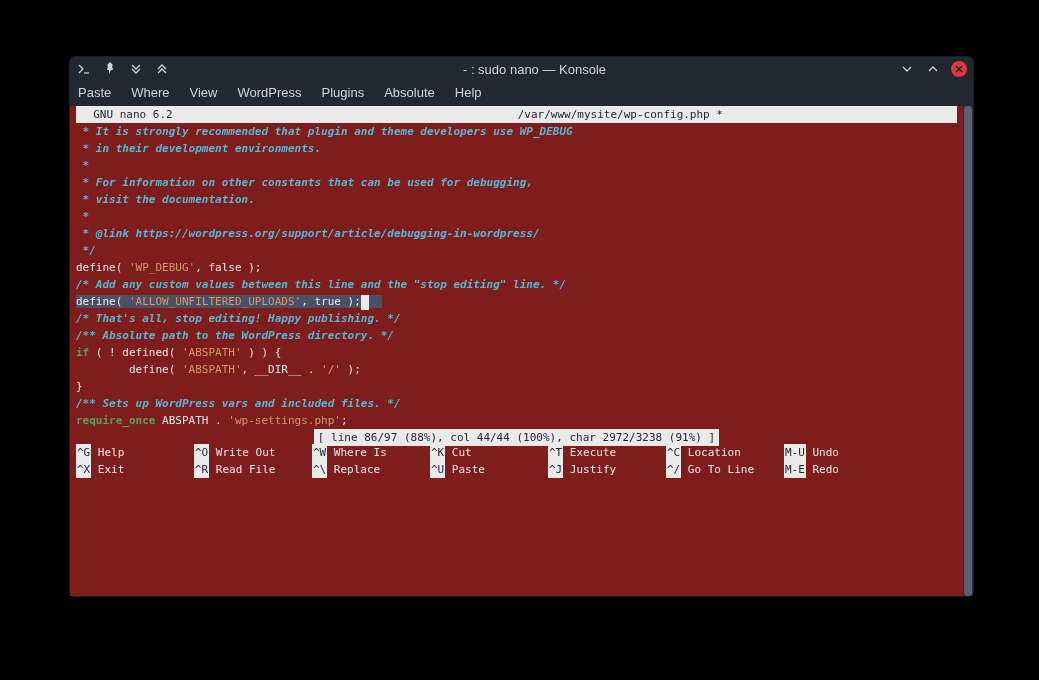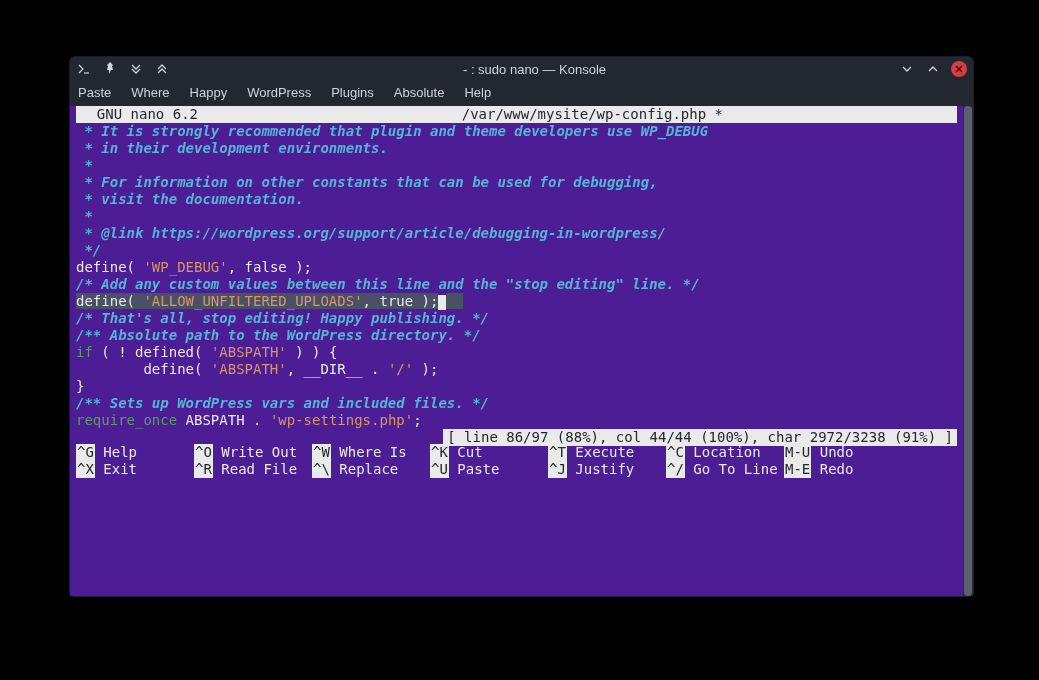--- a/index.html
+++ b/index.html
@@ -10,36 +10,36 @@
   .titlebar { display:flex; align-items:center; height:24px; padding:0 6px; color:#cfd3db; font-size:13px; }
   .tb-left { display:flex; align-items:center; gap:10px; }
   .tb-center { flex:1; text-align:center; white-space:nowrap; }
   .tb-right { display:flex; align-items:center; gap:10px; }
   .tb-icon { display:inline-flex; align-items:center; justify-content:center; width:16px; height:16px; color:#cfd3db; }
   .tb-close { width:16px; height:16px; border-radius:50%; background:#da3a41; display:flex; align-items:center; justify-content:center; }
   .tb-close svg { width:10px; height:10px; display:block; }
   .menubar { display:flex; gap:20px; padding:4px 8px 6px; font-size:13px; color:#cfd3db; }
   .menubar span { cursor:default; }
   .term-wrap { flex:1; display:flex; overflow:hidden; }
-  .term { flex:1; background:#4c1d95; padding:0 6px 0 6px;
-          font-family:"DejaVu Sans Mono",Consolas,monospace; font-size:14px; line-height:17px;
+  .term { flex:1; background:#7f1d1d; padding:0 6px 0 6px;
+          font-family:"DejaVu Sans Mono",Consolas,monospace; font-size:11px; line-height:17px;
           white-space:pre; color:#EAEAEA; overflow:hidden; position:relative; }
   .scroll { width:10px; background:#2c3039; display:flex; flex-direction:column; }
   .thumb { width:8px; margin:0 1px; background:#596071; border-radius:4px; }
 
   .nano-header { background:#EAEAEA; color:#232730; display:flex; padding:0 4px; }
   .nano-header .gap { flex:1; }
   .sh-line { height:17px; }
   .key { display:inline-block; background:#EAEAEA; color:#232730; padding:0 1px; }
-  .status-bar { text-align:right; height:15px; }
+  .status-bar { text-align:center; height:15px; }
   .status-inner { display:inline-block; background:#EAEAEA; color:#232730; padding:0 4px; }
 
   
   .c-comment{color:#54b6d3; font-weight:600;font-style:italic;}
-  .c-kw     {color:#589e62; font-weight:400;}
+  .c-kw     {color:#589e62; font-weight:700;}
   .c-str    {color:#d39867; font-weight:400;}
   .c-plain  {color:#EAEAEA;}
   .sel      {background:#4a5166;}
   .cursor-block{display:inline-block;width:8px;height:15px;background:#EAEAEA;vertical-align:middle;}
 </style>
 </head>
 <body>
 <div class="canvas">
   <div class="window">
 
@@ -86,21 +86,21 @@
               <line x1="2" y1="2" x2="8" y2="8"></line>
               <line x1="8" y1="2" x2="2" y2="8"></line>
             </svg>
         </span>
       </div>
     </div>
 
     <div class="menubar">
       <span>Paste</span>
       <span>Where</span>
-      <span>Happy</span>
+      <span>View</span>
       <span>WordPress</span>
       <span>Plugins</span>
       <span>Absolute</span>
       <span>Help</span>
     </div>
 
     <div class="term-wrap">
       <div class="term" id="term"><div class="nano-header"><span>  GNU nano 6.2</span><span class="gap"></span><span style="margin-right:230px">/var/www/mysite/wp-config.php *</span></div><div class="code-line"><span class="c-comment"> * It is strongly recommended that plugin and theme developers use WP_DEBUG</span></div><div class="code-line"><span class="c-comment"> * in their development environments.</span></div><div class="code-line"><span class="c-comment"> *</span></div><div class="code-line"><span class="c-comment"> * For information on other constants that can be used for debugging,</span></div><div class="code-line"><span class="c-comment"> * visit the documentation.</span></div><div class="code-line"><span class="c-comment"> *</span></div><div class="code-line"><span class="c-comment"> * @link https://wordpress.org/support/article/debugging-in-wordpress/</span></div><div class="code-line"><span class="c-comment"> */</span></div><div class="code-line"><span class="c-plain">define( </span><span class="c-str">'WP_DEBUG'</span><span class="c-plain">, false );</span></div><div class="code-line"><span class="c-plain"></span></div><div class="code-line"><span class="c-comment">/* Add any custom values between this line and the "stop editing" line. */</span></div><div class="code-line"><span class="c-plain"></span></div><div class="code-line"><span class="sel">define( </span><span class="c-str sel">'ALLOW_UNFILTERED_UPLOADS'</span><span class="sel">, true );</span><span class="cursor-block"></span><span class="sel">  </span></div><div class="code-line"><span class="c-plain"></span></div><div class="code-line"><span class="c-comment">/* That's all, stop editing! Happy publishing. */</span></div><div class="code-line"><span class="c-plain"></span></div><div class="code-line"><span class="c-comment">/** Absolute path to the WordPress directory. */</span></div><div class="code-line"><span class="c-kw">if</span><span class="c-plain"> ( ! defined( </span><span class="c-str">'ABSPATH'</span><span class="c-plain"> ) ) {</span></div><div class="code-line"><span class="c-plain">        define( </span><span class="c-str">'ABSPATH'</span><span class="c-plain">, __DIR__ . </span><span class="c-str">'/'</span><span class="c-plain"> );</span></div><div class="code-line"><span class="c-plain">}</span></div><div class="code-line"><span class="c-plain"></span></div><div class="code-line"><span class="c-comment">/** Sets up WordPress vars and included files. */</span></div><div class="code-line"><span class="c-kw">require_once</span><span class="c-plain"> ABSPATH . </span><span class="c-str">'wp-settings.php'</span><span class="c-plain">;</span></div><div class="code-line"><span class="c-plain"></span></div><div class="status-bar"><span class="status-inner">[ line 86/97 (88%), col 44/44 (100%), char 2972/3238 (91%) ]</span></div><div class="sh-line"><span style="display:inline-block;width:118px"><span class="key">^G</span> Help</span><span style="display:inline-block;width:118px"><span class="key">^O</span> Write Out</span><span style="display:inline-block;width:118px"><span class="key">^W</span> Where Is</span><span style="display:inline-block;width:118px"><span class="key">^K</span> Cut</span><span style="display:inline-block;width:118px"><span class="key">^T</span> Execute</span><span style="display:inline-block;width:118px"><span class="key">^C</span> Location</span><span style="display:inline-block;width:88px"><span class="key">M-U</span> Undo</span></div><div class="sh-line"><span style="display:inline-block;width:118px"><span class="key">^X</span> Exit</span><span style="display:inline-block;width:118px"><span class="key">^R</span> Read File</span><span style="display:inline-block;width:118px"><span class="key">^\</span> Replace</span><span style="display:inline-block;width:118px"><span class="key">^U</span> Paste</span><span style="display:inline-block;width:118px"><span class="key">^J</span> Justify</span><span style="display:inline-block;width:118px"><span class="key">^/</span> Go To Line</span><span style="display:inline-block;width:88px"><span class="key">M-E</span> Redo</span></div></div>
       <div class="scroll">
         <div class="thumb" style="height:100%"></div>

